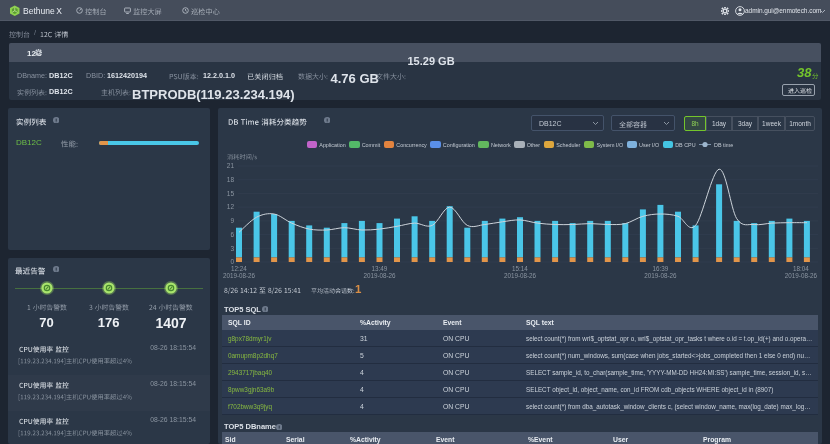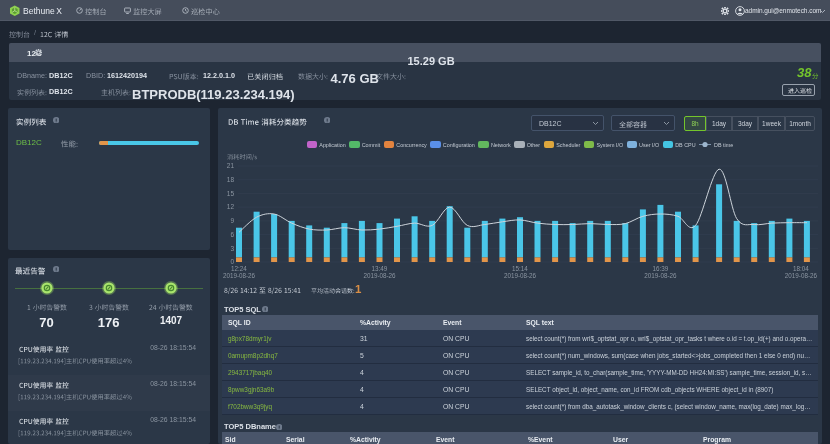--- a/index.html
+++ b/index.html
@@ -192,21 +192,21 @@
         <path d="M1.8 8.0Q1.4 8.0 1.1 7.9Q0.8 7.8 0.6 7.6Q0.4 7.5 0.2 7.3L0.5 6.9Q0.7 7.1 1.0 7.3Q1.3 7.5 1.7 7.5Q2.1 7.5 2.3 7.3Q2.5 7.2 2.6 7.0Q2.8 6.8 2.8 6.5Q2.8 6.2 2.6 6.0Q2.5 5.8 2.1 5.7Q1.8 5.5 1.2 5.5V5.1Q1.7 5.1 2.0 4.9Q2.3 4.8 2.5 4.6Q2.6 4.4 2.6 4.1Q2.6 3.7 2.4 3.5Q2.1 3.3 1.7 3.3Q1.4 3.3 1.2 3.5Q0.9 3.6 0.7 3.8L0.4 3.4Q0.7 3.1 1.0 3.0Q1.3 2.8 1.8 2.8Q2.2 2.8 2.5 3.0Q2.8 3.1 3.0 3.4Q3.2 3.7 3.2 4.1Q3.2 4.5 3.0 4.8Q2.7 5.1 2.3 5.3V5.3Q2.6 5.4 2.9 5.5Q3.1 5.7 3.3 6.0Q3.4 6.2 3.4 6.6Q3.4 7.0 3.2 7.3Q3.0 7.6 2.6 7.8Q2.2 8.0 1.8 8.0Z M9.0 2.3H9.5V7.7Q9.5 8.0 9.4 8.1Q9.4 8.3 9.2 8.3Q9.0 8.4 8.7 8.4Q8.3 8.4 7.9 8.4Q7.8 8.4 7.8 8.3Q7.8 8.2 7.7 8.1Q7.7 8.0 7.6 7.9Q7.9 7.9 8.1 7.9Q8.4 7.9 8.5 7.9Q8.7 7.9 8.8 7.9Q8.9 7.9 8.9 7.9Q9.0 7.8 9.0 7.7ZM10.6 4.0 11.1 3.8Q11.4 4.3 11.7 4.8Q11.9 5.4 12.2 5.9Q12.4 6.4 12.4 6.8L11.9 7.1Q11.8 6.7 11.6 6.1Q11.4 5.6 11.2 5.0Q10.9 4.5 10.6 4.0ZM7.2 3.9 7.8 4.0Q7.6 4.5 7.5 5.0Q7.3 5.6 7.1 6.1Q6.8 6.6 6.5 7.0Q6.5 6.9 6.4 6.9Q6.3 6.8 6.2 6.8Q6.1 6.7 6.0 6.7Q6.3 6.3 6.6 5.8Q6.8 5.4 6.9 4.8Q7.1 4.3 7.2 3.9Z M13.4 2.7H15.3V7.2H13.4V6.7H14.8V3.2H13.4ZM13.4 4.7H15.0V5.2H13.4ZM13.2 2.7H13.7V7.7H13.2ZM15.6 3.5H19.2V4.0H15.6ZM17.8 2.2H18.3V7.7Q18.3 7.9 18.2 8.1Q18.2 8.2 18.0 8.3Q17.8 8.3 17.5 8.3Q17.1 8.4 16.6 8.4Q16.6 8.3 16.5 8.1Q16.5 8.0 16.4 7.8Q16.7 7.8 16.9 7.9Q17.2 7.9 17.4 7.9Q17.5 7.9 17.6 7.8Q17.7 7.8 17.8 7.8Q17.8 7.8 17.8 7.7ZM15.8 4.8 16.3 4.6Q16.4 4.8 16.6 5.1Q16.8 5.4 17.0 5.7Q17.2 6.0 17.3 6.2L16.9 6.5Q16.8 6.3 16.6 6.0Q16.4 5.7 16.2 5.4Q16.0 5.1 15.8 4.8Z M19.8 4.7H25.8V5.2H19.8ZM20.9 3.2H25.3V3.6H20.9ZM20.9 7.6H24.8V8.1H20.9ZM22.7 2.2H23.2V5.0H22.7ZM20.7 5.9H25.0V8.5H24.5V6.3H21.2V8.5H20.7ZM21.1 2.2 21.6 2.4Q21.5 2.8 21.3 3.2Q21.1 3.6 20.8 3.9Q20.6 4.3 20.4 4.5Q20.3 4.5 20.2 4.5Q20.2 4.4 20.1 4.3Q20.0 4.3 19.9 4.3Q20.3 3.9 20.6 3.4Q20.9 2.8 21.1 2.2Z M27.8 7.9H31.5V8.2H27.8ZM27.5 6.6H31.7V6.9H27.5ZM27.5 6.0H31.7V6.3H27.5ZM26.7 5.3H32.5V5.7H26.7ZM27.5 7.2H31.8V8.4H31.3V7.5H28.0V8.4H27.5ZM26.6 2.5H29.8V2.8H26.6ZM27.4 2.2H27.8V3.1H27.4ZM28.6 2.2H29.0V3.1H28.6ZM30.5 2.7H32.7V3.1H30.5ZM27.3 3.3H29.2V3.6H27.3ZM30.5 2.2 31.0 2.3Q30.8 2.8 30.5 3.2Q30.2 3.6 29.9 3.9Q29.9 3.9 29.8 3.8Q29.7 3.8 29.7 3.7Q29.6 3.7 29.5 3.7Q29.9 3.4 30.1 3.0Q30.4 2.6 30.5 2.2ZM31.8 2.9 32.2 2.9Q32.1 3.5 31.8 3.9Q31.5 4.3 31.0 4.6Q30.6 4.9 30.0 5.0Q30.0 5.0 30.0 4.9Q29.9 4.9 29.9 4.8Q29.8 4.7 29.8 4.7Q30.5 4.5 31.1 4.0Q31.6 3.6 31.8 2.9ZM30.6 3.0Q30.8 3.6 31.4 4.1Q32.0 4.5 32.8 4.7Q32.7 4.8 32.6 4.9Q32.5 5.0 32.5 5.1Q31.7 4.9 31.1 4.4Q30.5 3.9 30.2 3.1ZM27.2 3.8H28.6V4.8H27.2V4.5H28.2V4.1H27.2ZM29.1 3.3H29.5Q29.5 3.3 29.5 3.3Q29.5 3.4 29.5 3.4Q29.5 3.9 29.4 4.2Q29.4 4.5 29.4 4.7Q29.3 4.8 29.3 4.9Q29.2 5.0 29.1 5.0Q29.1 5.0 29.0 5.0Q28.9 5.0 28.7 5.0Q28.6 5.0 28.5 5.0Q28.5 5.0 28.4 4.9Q28.4 4.8 28.4 4.7Q28.5 4.7 28.6 4.7Q28.7 4.7 28.8 4.7Q28.8 4.7 28.8 4.7Q28.9 4.7 28.9 4.6Q29.0 4.6 29.0 4.3Q29.0 4.0 29.1 3.3ZM27.2 3.0 27.6 3.1Q27.5 3.4 27.3 3.7Q27.1 4.0 26.7 4.3Q26.7 4.2 26.6 4.1Q26.5 4.0 26.4 4.0Q26.7 3.8 26.9 3.5Q27.1 3.3 27.2 3.0ZM27.0 3.8H27.4V5.0H27.0ZM29.2 5.0 29.7 4.8Q29.8 5.0 29.8 5.1Q29.9 5.3 30.0 5.4L29.5 5.6Q29.5 5.4 29.4 5.3Q29.3 5.1 29.2 5.0Z M33.5 5.7H36.1V6.1H33.5ZM33.4 3.4H36.6V3.9H33.4ZM36.0 2.3 36.5 2.5Q36.3 2.7 36.1 3.0Q36.0 3.2 35.8 3.4L35.5 3.2Q35.6 3.1 35.7 2.9Q35.8 2.8 35.9 2.6Q36.0 2.4 36.0 2.3ZM34.8 2.2H35.2V5.1H34.8ZM33.6 2.5 34.0 2.3Q34.1 2.5 34.3 2.8Q34.4 3.0 34.4 3.2L34.0 3.4Q34.0 3.2 33.9 3.0Q33.7 2.7 33.6 2.5ZM34.8 3.6 35.1 3.8Q35.0 4.1 34.7 4.4Q34.4 4.7 34.1 4.9Q33.9 5.2 33.6 5.3Q33.5 5.2 33.4 5.1Q33.4 5.0 33.3 4.9Q33.6 4.8 33.8 4.6Q34.1 4.4 34.4 4.1Q34.6 3.9 34.8 3.6ZM35.2 3.8Q35.3 3.8 35.4 3.9Q35.6 4.0 35.8 4.2Q36.0 4.3 36.2 4.4Q36.4 4.5 36.4 4.6L36.2 4.9Q36.1 4.8 35.9 4.7Q35.7 4.6 35.6 4.4Q35.4 4.3 35.2 4.2Q35.0 4.1 34.9 4.0ZM37.2 3.5H39.5V4.0H37.2ZM37.3 2.2 37.8 2.3Q37.7 3.0 37.5 3.6Q37.4 4.2 37.1 4.7Q36.9 5.2 36.7 5.6Q36.6 5.6 36.6 5.5Q36.5 5.4 36.4 5.4Q36.3 5.3 36.3 5.3Q36.6 4.9 36.7 4.4Q36.9 4.0 37.1 3.4Q37.2 2.8 37.3 2.2ZM38.5 3.8 39.0 3.8Q38.9 5.0 38.6 5.8Q38.2 6.7 37.7 7.4Q37.2 8.0 36.4 8.5Q36.3 8.4 36.3 8.3Q36.2 8.2 36.2 8.2Q36.1 8.1 36.1 8.0Q36.9 7.7 37.4 7.1Q37.9 6.5 38.1 5.7Q38.4 4.8 38.5 3.8ZM37.4 3.9Q37.6 4.8 37.9 5.6Q38.1 6.4 38.6 7.0Q39.0 7.6 39.6 8.0Q39.5 8.0 39.4 8.2Q39.3 8.3 39.3 8.4Q38.6 8.0 38.2 7.3Q37.7 6.7 37.5 5.8Q37.2 5.0 37.0 4.0ZM33.8 6.8 34.1 6.5Q34.4 6.7 34.8 6.9Q35.2 7.0 35.6 7.2Q35.9 7.4 36.1 7.6L35.8 7.9Q35.6 7.8 35.2 7.6Q34.9 7.4 34.5 7.2Q34.1 7.0 33.8 6.8ZM35.9 5.7H36.0L36.1 5.7L36.4 5.8Q36.2 6.5 35.7 7.0Q35.3 7.5 34.8 7.9Q34.2 8.2 33.5 8.4Q33.5 8.3 33.4 8.2Q33.4 8.0 33.3 8.0Q33.9 7.8 34.4 7.6Q35.0 7.3 35.4 6.8Q35.8 6.4 35.9 5.8ZM33.8 6.8Q33.9 6.6 34.1 6.4Q34.2 6.1 34.4 5.8Q34.5 5.5 34.6 5.3L35.1 5.3Q34.9 5.6 34.8 5.9Q34.7 6.2 34.5 6.5Q34.4 6.7 34.2 6.9Z" fill="#9aa3af"></path>
       </svg>
     </div>
 <div style="position:absolute;left:149.20600000000002px;top:301.5px;">
       <svg width="44" height="10" style="overflow:visible;display:block">
         <path d="M0.3 7.9V7.5Q1.1 6.8 1.6 6.3Q2.1 5.7 2.3 5.2Q2.6 4.7 2.6 4.3Q2.6 4.0 2.5 3.8Q2.4 3.6 2.2 3.4Q2.0 3.3 1.7 3.3Q1.4 3.3 1.1 3.5Q0.8 3.6 0.6 3.9L0.3 3.5Q0.6 3.2 0.9 3.0Q1.3 2.8 1.7 2.8Q2.2 2.8 2.5 3.0Q2.8 3.2 3.0 3.5Q3.2 3.8 3.2 4.3Q3.2 4.8 2.9 5.3Q2.7 5.8 2.3 6.3Q1.8 6.8 1.2 7.4Q1.4 7.4 1.6 7.4Q1.9 7.4 2.1 7.4H3.4V7.9Z M6.1 7.9V4.5Q6.1 4.3 6.1 4.0Q6.1 3.8 6.1 3.6H6.1Q6.0 3.8 5.9 3.9Q5.8 4.1 5.7 4.3L4.6 6.0H7.3V6.5H3.9V6.1L6.0 2.9H6.7V7.9Z M12.7 2.3H13.3V7.7Q13.3 8.0 13.2 8.1Q13.1 8.3 12.9 8.3Q12.8 8.4 12.4 8.4Q12.1 8.4 11.6 8.4Q11.6 8.4 11.6 8.3Q11.5 8.2 11.5 8.1Q11.5 8.0 11.4 7.9Q11.7 7.9 11.9 7.9Q12.1 7.9 12.3 7.9Q12.5 7.9 12.6 7.9Q12.7 7.9 12.7 7.9Q12.7 7.8 12.7 7.7ZM14.4 4.0 14.9 3.8Q15.2 4.3 15.4 4.8Q15.7 5.4 15.9 5.9Q16.1 6.4 16.2 6.8L15.7 7.1Q15.6 6.7 15.4 6.1Q15.2 5.6 14.9 5.0Q14.7 4.5 14.4 4.0ZM11.0 3.9 11.5 4.0Q11.4 4.5 11.2 5.0Q11.1 5.6 10.8 6.1Q10.6 6.6 10.3 7.0Q10.2 6.9 10.1 6.9Q10.1 6.8 10.0 6.8Q9.9 6.7 9.8 6.7Q10.1 6.3 10.3 5.8Q10.6 5.4 10.7 4.8Q10.9 4.3 11.0 3.9Z M17.2 2.7H19.1V7.2H17.2V6.7H18.6V3.2H17.2ZM17.2 4.7H18.8V5.2H17.2ZM16.9 2.7H17.4V7.7H16.9ZM19.4 3.5H22.9V4.0H19.4ZM21.6 2.2H22.1V7.7Q22.1 7.9 22.0 8.1Q21.9 8.2 21.8 8.3Q21.6 8.3 21.2 8.3Q20.9 8.4 20.4 8.4Q20.4 8.3 20.3 8.1Q20.3 8.0 20.2 7.8Q20.5 7.8 20.7 7.9Q21.0 7.9 21.1 7.9Q21.3 7.9 21.4 7.8Q21.5 7.8 21.5 7.8Q21.6 7.8 21.6 7.7ZM19.6 4.8 20.0 4.6Q20.2 4.8 20.4 5.1Q20.6 5.4 20.8 5.7Q21.0 6.0 21.1 6.2L20.6 6.5Q20.5 6.3 20.4 6.0Q20.2 5.7 20.0 5.4Q19.8 5.1 19.6 4.8Z M23.6 4.7H29.6V5.2H23.6ZM24.7 3.2H29.1V3.6H24.7ZM24.7 7.6H28.5V8.1H24.7ZM26.5 2.2H27.0V5.0H26.5ZM24.4 5.9H28.8V8.5H28.3V6.3H25.0V8.5H24.4ZM24.9 2.2 25.4 2.4Q25.2 2.8 25.0 3.2Q24.8 3.6 24.6 3.9Q24.4 4.3 24.1 4.5Q24.1 4.5 24.0 4.5Q23.9 4.4 23.8 4.3Q23.7 4.3 23.7 4.3Q24.1 3.9 24.4 3.4Q24.7 2.8 24.9 2.2Z M31.5 7.9H35.2V8.2H31.5ZM31.3 6.6H35.5V6.9H31.3ZM31.3 6.0H35.5V6.3H31.3ZM30.5 5.3H36.3V5.7H30.5ZM31.2 7.2H35.6V8.4H35.1V7.5H31.7V8.4H31.2ZM30.4 2.5H33.6V2.8H30.4ZM31.2 2.2H31.6V3.1H31.2ZM32.4 2.2H32.8V3.1H32.4ZM34.2 2.7H36.4V3.1H34.2ZM31.0 3.3H33.0V3.6H31.0ZM34.3 2.2 34.7 2.3Q34.6 2.8 34.3 3.2Q34.0 3.6 33.7 3.9Q33.6 3.9 33.6 3.8Q33.5 3.8 33.4 3.7Q33.4 3.7 33.3 3.7Q33.7 3.4 33.9 3.0Q34.2 2.6 34.3 2.2ZM35.6 2.9 36.0 2.9Q35.9 3.5 35.6 3.9Q35.2 4.3 34.8 4.6Q34.4 4.9 33.8 5.0Q33.8 5.0 33.7 4.9Q33.7 4.9 33.6 4.8Q33.6 4.7 33.5 4.7Q34.3 4.5 34.9 4.0Q35.4 3.6 35.6 2.9ZM34.3 3.0Q34.6 3.6 35.2 4.1Q35.8 4.5 36.5 4.7Q36.4 4.8 36.4 4.9Q36.3 5.0 36.2 5.1Q35.4 4.9 34.8 4.4Q34.3 3.9 33.9 3.1ZM30.9 3.8H32.4V4.8H30.9V4.5H32.0V4.1H30.9ZM32.8 3.3H33.3Q33.3 3.3 33.3 3.3Q33.3 3.4 33.3 3.4Q33.3 3.9 33.2 4.2Q33.2 4.5 33.2 4.7Q33.1 4.8 33.0 4.9Q33.0 5.0 32.9 5.0Q32.8 5.0 32.7 5.0Q32.7 5.0 32.5 5.0Q32.4 5.0 32.3 5.0Q32.2 5.0 32.2 4.9Q32.2 4.8 32.2 4.7Q32.3 4.7 32.4 4.7Q32.5 4.7 32.5 4.7Q32.6 4.7 32.6 4.7Q32.7 4.7 32.7 4.6Q32.7 4.6 32.8 4.3Q32.8 4.0 32.8 3.3ZM31.0 3.0 31.4 3.1Q31.3 3.4 31.1 3.7Q30.9 4.0 30.5 4.3Q30.5 4.2 30.4 4.1Q30.3 4.0 30.2 4.0Q30.5 3.8 30.7 3.5Q30.9 3.3 31.0 3.0ZM30.8 3.8H31.2V5.0H30.8ZM33.0 5.0 33.4 4.8Q33.5 5.0 33.6 5.1Q33.7 5.3 33.8 5.4L33.3 5.6Q33.2 5.4 33.2 5.3Q33.1 5.1 33.0 5.0Z M37.3 5.7H39.9V6.1H37.3ZM37.1 3.4H40.4V3.9H37.1ZM39.8 2.3 40.2 2.5Q40.1 2.7 39.9 3.0Q39.8 3.2 39.6 3.4L39.3 3.2Q39.4 3.1 39.5 2.9Q39.6 2.8 39.7 2.6Q39.7 2.4 39.8 2.3ZM38.5 2.2H39.0V5.1H38.5ZM37.4 2.5 37.8 2.3Q37.9 2.5 38.0 2.8Q38.2 3.0 38.2 3.2L37.8 3.4Q37.8 3.2 37.6 3.0Q37.5 2.7 37.4 2.5ZM38.5 3.6 38.9 3.8Q38.7 4.1 38.5 4.4Q38.2 4.7 37.9 4.9Q37.6 5.2 37.3 5.3Q37.3 5.2 37.2 5.1Q37.1 5.0 37.1 4.9Q37.3 4.8 37.6 4.6Q37.9 4.4 38.2 4.1Q38.4 3.9 38.5 3.6ZM38.9 3.8Q39.0 3.8 39.2 3.9Q39.4 4.0 39.6 4.2Q39.8 4.3 40.0 4.4Q40.1 4.5 40.2 4.6L39.9 4.9Q39.8 4.8 39.7 4.7Q39.5 4.6 39.3 4.4Q39.1 4.3 39.0 4.2Q38.8 4.1 38.7 4.0ZM40.9 3.5H43.2V4.0H40.9ZM41.1 2.2 41.5 2.3Q41.4 3.0 41.3 3.6Q41.1 4.2 40.9 4.7Q40.7 5.2 40.4 5.6Q40.4 5.6 40.3 5.5Q40.3 5.4 40.2 5.4Q40.1 5.3 40.1 5.3Q40.3 4.9 40.5 4.4Q40.7 4.0 40.8 3.4Q41.0 2.8 41.1 2.2ZM42.3 3.8 42.8 3.8Q42.6 5.0 42.3 5.8Q42.0 6.7 41.5 7.4Q41.0 8.0 40.1 8.5Q40.1 8.4 40.1 8.3Q40.0 8.2 40.0 8.2Q39.9 8.1 39.9 8.0Q40.6 7.7 41.1 7.1Q41.6 6.5 41.9 5.7Q42.2 4.8 42.3 3.8ZM41.2 3.9Q41.3 4.8 41.6 5.6Q41.9 6.4 42.3 7.0Q42.8 7.6 43.4 8.0Q43.3 8.0 43.2 8.2Q43.1 8.3 43.1 8.4Q42.4 8.0 42.0 7.3Q41.5 6.7 41.2 5.8Q40.9 5.0 40.8 4.0ZM37.5 6.8 37.9 6.5Q38.2 6.7 38.6 6.9Q39.0 7.0 39.3 7.2Q39.7 7.4 39.9 7.6L39.6 7.9Q39.4 7.8 39.0 7.6Q38.7 7.4 38.3 7.2Q37.9 7.0 37.5 6.8ZM39.7 5.7H39.8L39.9 5.7L40.2 5.8Q39.9 6.5 39.5 7.0Q39.1 7.5 38.5 7.9Q38.0 8.2 37.3 8.4Q37.3 8.3 37.2 8.2Q37.1 8.0 37.1 8.0Q37.7 7.8 38.2 7.6Q38.7 7.3 39.1 6.8Q39.5 6.4 39.7 5.8ZM37.5 6.8Q37.7 6.6 37.8 6.4Q38.0 6.1 38.1 5.8Q38.3 5.5 38.4 5.3L38.8 5.3Q38.7 5.6 38.6 5.9Q38.4 6.2 38.3 6.5Q38.1 6.7 38.0 6.9Z" fill="#9aa3af"></path>
       </svg>
     </div>
 <div style="position:absolute;left:46.5px;top:316px;font-size:13px;color:#eef1f5;font-weight:700;line-height:1;white-space:nowrap;transform:translateX(-50%)">70</div>
 <div style="position:absolute;left:108.7px;top:316px;font-size:13px;color:#eef1f5;font-weight:700;line-height:1;white-space:nowrap;transform:translateX(-50%)">176</div>
-<div style="position:absolute;left:171px;top:316px;font-size:10px;color:#eef1f5;font-weight:700;line-height:1;white-space:nowrap;transform:translateX(-50%)">1407</div>
+<div style="position:absolute;left:171px;top:316px;font-size:14px;color:#eef1f5;font-weight:700;line-height:1;white-space:nowrap;transform:translateX(-50%)">1407</div>
 <div style="position:absolute;left:19px;top:344px;">
       <svg width="50" height="10" style="overflow:visible;display:block">
         <path d="M2.6 8.0Q2.1 8.0 1.7 7.8Q1.3 7.6 1.0 7.3Q0.7 7.0 0.6 6.5Q0.4 6.0 0.4 5.4Q0.4 4.8 0.6 4.3Q0.7 3.8 1.0 3.5Q1.3 3.1 1.8 3.0Q2.2 2.8 2.7 2.8Q3.1 2.8 3.5 3.0Q3.8 3.2 4.1 3.4L3.6 3.9Q3.4 3.7 3.2 3.6Q3.0 3.5 2.7 3.5Q2.2 3.5 1.9 3.7Q1.6 3.9 1.4 4.4Q1.2 4.8 1.2 5.4Q1.2 6.0 1.4 6.4Q1.6 6.8 1.9 7.1Q2.2 7.3 2.6 7.3Q3.0 7.3 3.3 7.1Q3.5 7.0 3.7 6.8L4.2 7.3Q3.9 7.6 3.5 7.8Q3.1 8.0 2.6 8.0Z M5.0 7.9V2.9H6.6Q7.1 2.9 7.6 3.0Q8.0 3.2 8.2 3.5Q8.5 3.8 8.5 4.4Q8.5 4.9 8.2 5.3Q8.0 5.6 7.6 5.8Q7.1 6.0 6.6 6.0H5.8V7.9ZM5.8 5.4H6.5Q7.1 5.4 7.4 5.1Q7.7 4.9 7.7 4.4Q7.7 3.9 7.4 3.7Q7.1 3.5 6.5 3.5H5.8Z M11.3 8.0Q10.9 8.0 10.5 7.9Q10.2 7.7 9.9 7.5Q9.7 7.2 9.6 6.8Q9.4 6.4 9.4 5.7V2.9H10.2V5.8Q10.2 6.4 10.4 6.7Q10.5 7.0 10.7 7.1Q11.0 7.3 11.3 7.3Q11.6 7.3 11.9 7.1Q12.1 7.0 12.2 6.7Q12.4 6.4 12.4 5.8V2.9H13.2V5.7Q13.2 6.4 13.0 6.8Q12.9 7.2 12.6 7.5Q12.4 7.7 12.1 7.9Q11.7 8.0 11.3 8.0Z M16.0 2.9H20.3V3.5H16.0ZM16.8 4.6V5.4H19.5V4.6ZM16.2 4.0H20.1V6.0H16.2ZM16.7 6.1Q17.0 6.6 17.5 7.0Q18.1 7.3 18.8 7.6Q19.5 7.8 20.4 7.9Q20.4 8.0 20.3 8.1Q20.2 8.2 20.2 8.3Q20.1 8.4 20.0 8.5Q19.1 8.3 18.4 8.1Q17.7 7.8 17.1 7.3Q16.5 6.9 16.2 6.2ZM17.8 2.2H18.4V5.2Q18.4 5.6 18.4 6.0Q18.4 6.4 18.2 6.8Q18.1 7.1 17.8 7.5Q17.6 7.8 17.2 8.0Q16.7 8.3 16.1 8.5Q16.1 8.4 16.0 8.3Q16.0 8.2 15.9 8.1Q15.8 8.0 15.7 7.9Q16.3 7.8 16.7 7.6Q17.1 7.4 17.3 7.1Q17.5 6.8 17.6 6.5Q17.7 6.2 17.8 5.9Q17.8 5.6 17.8 5.2ZM15.6 2.1 16.2 2.3Q16.0 2.9 15.7 3.5Q15.4 4.0 15.0 4.5Q14.6 5.0 14.2 5.4Q14.2 5.3 14.2 5.2Q14.1 5.1 14.0 5.0Q14.0 4.8 13.9 4.8Q14.2 4.4 14.6 4.0Q14.9 3.6 15.1 3.1Q15.4 2.6 15.6 2.1ZM14.9 4.0 15.5 3.3 15.5 3.4V8.5H14.9Z M22.0 2.6H26.3V3.2H22.0ZM22.0 4.2H26.3V4.8H22.0ZM21.9 5.8H26.3V6.4H21.9ZM21.6 2.6H22.2V5.1Q22.2 5.5 22.2 5.9Q22.2 6.4 22.1 6.8Q22.0 7.3 21.8 7.7Q21.6 8.2 21.3 8.5Q21.2 8.4 21.1 8.3Q21.0 8.3 20.9 8.2Q20.8 8.1 20.8 8.1Q21.1 7.8 21.2 7.4Q21.4 7.0 21.5 6.6Q21.5 6.2 21.6 5.8Q21.6 5.4 21.6 5.1ZM26.0 2.6H26.7V7.7Q26.7 7.9 26.6 8.1Q26.5 8.2 26.3 8.3Q26.1 8.4 25.8 8.4Q25.5 8.4 25.0 8.4Q25.0 8.3 25.0 8.1Q24.9 7.9 24.8 7.8Q25.0 7.8 25.3 7.8Q25.5 7.8 25.6 7.8Q25.8 7.8 25.8 7.8Q25.9 7.8 26.0 7.8Q26.0 7.7 26.0 7.6ZM23.7 2.9H24.4V8.4H23.7Z M30.4 6.0H31.1V8.5H30.4ZM27.7 6.5H33.9V7.1H27.7ZM27.9 2.7H33.8V3.3H27.9ZM33.0 3.5 33.5 3.8Q33.3 4.1 33.0 4.3Q32.8 4.5 32.5 4.7L32.1 4.4Q32.2 4.3 32.4 4.1Q32.5 4.0 32.7 3.8Q32.9 3.7 33.0 3.5ZM31.1 4.9 31.6 4.7Q31.7 4.9 31.9 5.1Q32.0 5.3 32.2 5.5Q32.3 5.7 32.4 5.9L31.9 6.1Q31.8 5.9 31.7 5.7Q31.6 5.5 31.4 5.3Q31.3 5.1 31.1 4.9ZM27.7 5.5Q28.0 5.4 28.5 5.2Q28.9 5.0 29.4 4.8L29.5 5.3Q29.2 5.5 28.8 5.7Q28.4 5.9 28.0 6.1ZM27.9 3.9 28.3 3.5Q28.5 3.6 28.7 3.8Q28.9 3.9 29.1 4.0Q29.3 4.2 29.4 4.3L28.9 4.7Q28.8 4.6 28.7 4.4Q28.5 4.3 28.3 4.1Q28.1 4.0 27.9 3.9ZM32.0 5.2 32.4 4.8Q32.6 4.9 32.9 5.1Q33.1 5.3 33.4 5.4Q33.6 5.6 33.8 5.7L33.3 6.1Q33.2 6.0 32.9 5.8Q32.7 5.6 32.4 5.5Q32.2 5.3 32.0 5.2ZM29.7 4.7Q29.7 4.6 29.7 4.5Q29.6 4.4 29.6 4.3Q29.6 4.2 29.5 4.1Q29.6 4.1 29.7 4.1Q29.8 4.0 29.8 3.9Q29.9 3.9 30.0 3.7Q30.1 3.5 30.3 3.3Q30.4 3.1 30.5 2.9L31.1 3.1Q30.9 3.5 30.6 3.8Q30.3 4.1 30.0 4.4V4.4Q30.0 4.4 30.0 4.4Q29.9 4.4 29.9 4.5Q29.8 4.5 29.8 4.6Q29.7 4.6 29.7 4.7ZM29.7 4.7 29.7 4.2 30.0 4.1 31.3 4.0Q31.3 4.1 31.2 4.3Q31.2 4.4 31.2 4.5Q30.7 4.5 30.5 4.6Q30.2 4.6 30.1 4.6Q29.9 4.6 29.8 4.6Q29.7 4.6 29.7 4.7ZM29.6 6.0Q29.6 6.0 29.5 5.9Q29.5 5.8 29.5 5.7Q29.4 5.6 29.4 5.5Q29.5 5.5 29.7 5.4Q29.8 5.3 30.0 5.1Q30.1 5.1 30.2 4.9Q30.4 4.7 30.7 4.5Q30.9 4.3 31.1 4.0Q31.4 3.7 31.6 3.4L32.1 3.7Q31.6 4.3 31.0 4.8Q30.5 5.4 29.9 5.7V5.8Q29.9 5.8 29.9 5.8Q29.8 5.8 29.7 5.9Q29.7 5.9 29.6 5.9Q29.6 6.0 29.6 6.0ZM29.6 6.0 29.6 5.6 29.9 5.4 31.9 5.2Q31.9 5.4 31.9 5.5Q31.9 5.6 31.9 5.7Q31.2 5.8 30.7 5.8Q30.3 5.9 30.1 5.9Q29.8 5.9 29.7 6.0Q29.6 6.0 29.6 6.0ZM30.3 2.3 30.9 2.1Q31.0 2.3 31.2 2.5Q31.3 2.7 31.4 2.8L30.7 3.0Q30.6 2.9 30.5 2.7Q30.4 2.4 30.3 2.3Z M40.3 2.2 41.0 2.3Q40.8 2.8 40.6 3.3Q40.4 3.9 40.2 4.3Q39.9 4.7 39.7 5.1Q39.6 5.0 39.5 4.9Q39.4 4.9 39.3 4.8Q39.2 4.7 39.1 4.7Q39.6 4.2 39.9 3.6Q40.2 2.9 40.3 2.2ZM40.4 3.1H42.7V3.7H40.2ZM36.5 7.7H42.7V8.3H36.5ZM37.3 5.8H42.0V7.9H41.4V6.3H40.6V7.9H40.0V6.3H39.2V7.9H38.6V6.3H37.9V7.9H37.3ZM40.5 4.3 41.0 4.0Q41.3 4.2 41.5 4.4Q41.7 4.6 42.0 4.8Q42.2 5.0 42.3 5.1L41.8 5.5Q41.7 5.3 41.5 5.1Q41.3 4.9 41.0 4.7Q40.8 4.5 40.5 4.3ZM38.3 2.2H39.0V5.4H38.3ZM37.0 2.4H37.6V5.2H37.0Z M43.2 5.8Q43.6 5.7 44.2 5.5Q44.7 5.3 45.3 5.1L45.4 5.7Q44.9 5.9 44.3 6.1Q43.8 6.3 43.4 6.4ZM43.3 3.4H45.3V4.0H43.3ZM44.1 2.1H44.7V7.7Q44.7 7.9 44.6 8.0Q44.6 8.2 44.4 8.3Q44.3 8.3 44.1 8.4Q43.8 8.4 43.5 8.4Q43.5 8.3 43.5 8.1Q43.4 7.9 43.3 7.8Q43.6 7.8 43.7 7.8Q43.9 7.8 44.0 7.8Q44.0 7.8 44.0 7.8Q44.1 7.7 44.1 7.7ZM45.8 5.5H49.1V6.1H45.8ZM45.3 7.7H49.6V8.2H45.3ZM45.5 3.0H49.5V4.1H48.9V3.5H46.1V4.2H45.5ZM47.1 5.9H47.8V8.0H47.1ZM46.9 2.3 47.6 2.1Q47.7 2.3 47.8 2.6Q47.9 2.8 47.9 3.0L47.3 3.2Q47.3 3.0 47.1 2.7Q47.0 2.5 46.9 2.3ZM47.7 4.2 48.1 3.8Q48.3 4.0 48.5 4.2Q48.8 4.4 49.0 4.6Q49.2 4.8 49.4 5.0L49.0 5.4Q48.8 5.3 48.6 5.1Q48.4 4.8 48.1 4.6Q47.9 4.4 47.7 4.2ZM46.8 3.9 47.3 4.1Q47.1 4.3 46.9 4.6Q46.7 4.9 46.4 5.1Q46.1 5.3 45.9 5.5Q45.9 5.4 45.8 5.3Q45.7 5.2 45.6 5.1Q45.6 5.0 45.5 5.0Q45.9 4.8 46.2 4.5Q46.5 4.2 46.8 3.9Z" fill="#d8dde3"></path>
       </svg>
     </div>
 <div style="position:absolute;right:634px;top:345px;font-size:6.8px;color:#8b95a1;font-weight:400;line-height:1;white-space:nowrap;">08-26 18:15:54</div>
 <div style="position:absolute;left:18px;top:356px;">
       <svg width="114" height="9" style="overflow:visible;display:block">
         <path d="M0.7 8.4V2.3H1.9V2.7H1.1V8.1H1.9V8.4Z M2.7 7.3V6.8H3.7V3.4H2.9V3.0Q3.2 3.0 3.4 2.9Q3.7 2.8 3.8 2.7H4.3V6.8H5.2V7.3Z M6.2 7.3V6.8H7.2V3.4H6.4V3.0Q6.7 3.0 6.9 2.9Q7.2 2.8 7.3 2.7H7.8V6.8H8.7V7.3Z M10.6 7.4Q10.2 7.4 10.0 7.3Q9.7 7.1 9.5 6.9L9.8 6.6Q10.0 6.7 10.2 6.8Q10.4 6.9 10.6 6.9Q10.8 6.9 11.0 6.8Q11.2 6.7 11.4 6.4Q11.6 6.2 11.6 5.8Q11.7 5.4 11.7 4.8Q11.7 4.2 11.6 3.8Q11.5 3.5 11.3 3.3Q11.1 3.1 10.7 3.1Q10.5 3.1 10.3 3.2Q10.2 3.3 10.0 3.6Q9.9 3.8 9.9 4.1Q9.9 4.4 10.0 4.6Q10.1 4.9 10.3 5.0Q10.5 5.1 10.8 5.1Q11.0 5.1 11.3 5.0Q11.5 4.8 11.7 4.5L11.8 4.9Q11.6 5.1 11.4 5.3Q11.3 5.4 11.1 5.5Q10.9 5.6 10.7 5.6Q10.3 5.6 10.0 5.4Q9.7 5.2 9.6 4.9Q9.4 4.6 9.4 4.1Q9.4 3.7 9.6 3.3Q9.8 3.0 10.1 2.8Q10.4 2.6 10.7 2.6Q11.1 2.6 11.3 2.7Q11.6 2.9 11.8 3.2Q12.0 3.4 12.2 3.8Q12.3 4.2 12.3 4.8Q12.3 5.5 12.1 6.0Q12.0 6.5 11.8 6.8Q11.5 7.1 11.2 7.2Q10.9 7.4 10.6 7.4Z M13.5 7.4Q13.3 7.4 13.2 7.3Q13.1 7.1 13.1 7.0Q13.1 6.8 13.2 6.6Q13.3 6.5 13.5 6.5Q13.7 6.5 13.8 6.6Q13.9 6.8 13.9 7.0Q13.9 7.1 13.8 7.3Q13.7 7.4 13.5 7.4Z M14.7 7.3V7.0Q15.4 6.3 15.8 5.8Q16.3 5.3 16.5 4.8Q16.8 4.4 16.8 4.0Q16.8 3.7 16.7 3.5Q16.6 3.3 16.4 3.2Q16.2 3.1 15.9 3.1Q15.6 3.1 15.4 3.2Q15.1 3.4 15.0 3.6L14.6 3.3Q14.9 3.0 15.2 2.8Q15.5 2.6 16.0 2.6Q16.4 2.6 16.7 2.8Q17.0 2.9 17.2 3.2Q17.3 3.6 17.3 4.0Q17.3 4.4 17.1 4.9Q16.9 5.4 16.5 5.9Q16.1 6.3 15.5 6.9Q15.7 6.8 15.9 6.8Q16.1 6.8 16.3 6.8H17.6V7.3Z M19.5 7.4Q19.2 7.4 18.9 7.3Q18.6 7.2 18.4 7.1Q18.2 6.9 18.1 6.8L18.3 6.4Q18.5 6.6 18.8 6.7Q19.1 6.9 19.5 6.9Q19.8 6.9 20.0 6.8Q20.2 6.7 20.3 6.5Q20.4 6.3 20.4 6.1Q20.4 5.8 20.3 5.6Q20.2 5.4 19.8 5.2Q19.5 5.1 19.0 5.1V4.7Q19.5 4.7 19.7 4.6Q20.0 4.5 20.1 4.3Q20.3 4.1 20.3 3.8Q20.3 3.5 20.1 3.3Q19.8 3.1 19.5 3.1Q19.2 3.1 19.0 3.2Q18.7 3.3 18.5 3.5L18.2 3.2Q18.5 2.9 18.8 2.8Q19.1 2.6 19.5 2.6Q19.9 2.6 20.2 2.7Q20.5 2.9 20.7 3.1Q20.9 3.4 20.9 3.8Q20.9 4.2 20.6 4.5Q20.4 4.7 20.0 4.9V4.9Q20.3 5.0 20.5 5.1Q20.7 5.3 20.9 5.5Q21.0 5.8 21.0 6.1Q21.0 6.5 20.8 6.8Q20.6 7.1 20.3 7.2Q19.9 7.4 19.5 7.4Z M22.2 7.4Q22.1 7.4 21.9 7.3Q21.8 7.1 21.8 7.0Q21.8 6.8 21.9 6.6Q22.1 6.5 22.2 6.5Q22.4 6.5 22.5 6.6Q22.7 6.8 22.7 7.0Q22.7 7.1 22.5 7.3Q22.4 7.4 22.2 7.4Z M23.4 7.3V7.0Q24.1 6.3 24.6 5.8Q25.1 5.3 25.3 4.8Q25.5 4.4 25.5 4.0Q25.5 3.7 25.4 3.5Q25.3 3.3 25.1 3.2Q24.9 3.1 24.7 3.1Q24.4 3.1 24.1 3.2Q23.9 3.4 23.7 3.6L23.4 3.3Q23.6 3.0 24.0 2.8Q24.3 2.6 24.7 2.6Q25.1 2.6 25.4 2.8Q25.7 2.9 25.9 3.2Q26.1 3.6 26.1 4.0Q26.1 4.4 25.8 4.9Q25.6 5.4 25.2 5.9Q24.8 6.3 24.3 6.9Q24.4 6.8 24.6 6.8Q24.8 6.8 25.0 6.8H26.3V7.3Z M28.3 7.4Q27.9 7.4 27.6 7.3Q27.4 7.2 27.2 7.1Q26.9 6.9 26.8 6.8L27.1 6.4Q27.3 6.6 27.6 6.7Q27.8 6.9 28.2 6.9Q28.5 6.9 28.7 6.8Q28.9 6.7 29.1 6.5Q29.2 6.3 29.2 6.1Q29.2 5.8 29.0 5.6Q28.9 5.4 28.6 5.2Q28.3 5.1 27.7 5.1V4.7Q28.2 4.7 28.5 4.6Q28.8 4.5 28.9 4.3Q29.0 4.1 29.0 3.8Q29.0 3.5 28.8 3.3Q28.6 3.1 28.2 3.1Q28.0 3.1 27.7 3.2Q27.5 3.3 27.3 3.5L27.0 3.2Q27.2 2.9 27.5 2.8Q27.9 2.6 28.3 2.6Q28.6 2.6 28.9 2.7Q29.2 2.9 29.4 3.1Q29.6 3.4 29.6 3.8Q29.6 4.2 29.4 4.5Q29.1 4.7 28.8 4.9V4.9Q29.0 5.0 29.3 5.1Q29.5 5.3 29.6 5.5Q29.8 5.8 29.8 6.1Q29.8 6.5 29.6 6.8Q29.4 7.1 29.0 7.2Q28.7 7.4 28.3 7.4Z M32.2 7.3V4.2Q32.2 4.0 32.3 3.7Q32.3 3.5 32.3 3.3H32.3Q32.2 3.5 32.1 3.7Q32.0 3.8 31.9 4.0L30.8 5.6H33.4V6.0H30.2V5.7L32.2 2.7H32.8V7.3Z M34.5 7.4Q34.3 7.4 34.2 7.3Q34.1 7.1 34.1 7.0Q34.1 6.8 34.2 6.6Q34.3 6.5 34.5 6.5Q34.7 6.5 34.8 6.6Q34.9 6.8 34.9 7.0Q34.9 7.1 34.8 7.3Q34.7 7.4 34.5 7.4Z M35.9 7.3V6.8H36.9V3.4H36.1V3.0Q36.4 3.0 36.7 2.9Q36.9 2.8 37.1 2.7H37.5V6.8H38.4V7.3Z M40.3 7.4Q40.0 7.4 39.7 7.3Q39.4 7.1 39.2 6.9L39.5 6.6Q39.7 6.7 39.9 6.8Q40.1 6.9 40.3 6.9Q40.5 6.9 40.8 6.8Q41.0 6.7 41.1 6.4Q41.3 6.2 41.4 5.8Q41.5 5.4 41.5 4.8Q41.5 4.2 41.3 3.8Q41.2 3.5 41.0 3.3Q40.8 3.1 40.5 3.1Q40.2 3.1 40.1 3.2Q39.9 3.3 39.8 3.6Q39.7 3.8 39.7 4.1Q39.7 4.4 39.8 4.6Q39.9 4.9 40.0 5.0Q40.2 5.1 40.5 5.1Q40.7 5.1 41.0 5.0Q41.2 4.8 41.5 4.5L41.5 4.9Q41.4 5.1 41.2 5.3Q41.0 5.4 40.8 5.5Q40.6 5.6 40.4 5.6Q40.0 5.6 39.7 5.4Q39.4 5.2 39.3 4.9Q39.1 4.6 39.1 4.1Q39.1 3.7 39.3 3.3Q39.5 3.0 39.8 2.8Q40.1 2.6 40.5 2.6Q40.8 2.6 41.1 2.7Q41.4 2.9 41.6 3.2Q41.8 3.4 41.9 3.8Q42.0 4.2 42.0 4.8Q42.0 5.5 41.9 6.0Q41.7 6.5 41.5 6.8Q41.3 7.1 41.0 7.2Q40.7 7.4 40.3 7.4Z M44.5 7.3V4.2Q44.5 4.0 44.5 3.7Q44.5 3.5 44.5 3.3H44.5Q44.4 3.5 44.3 3.7Q44.2 3.8 44.1 4.0L43.1 5.6H45.6V6.0H42.5V5.7L44.4 2.7H45.0V7.3Z M46.1 8.4V8.1H46.9V2.7H46.1V2.3H47.3V8.4Z M48.6 3.3H53.6V3.7H48.6ZM48.9 5.1H53.4V5.6H48.9ZM48.3 7.1H53.9V7.6H48.3ZM50.9 3.6H51.4V7.4H50.9ZM50.3 2.3 50.7 2.0Q50.9 2.2 51.1 2.4Q51.4 2.5 51.6 2.7Q51.8 2.9 51.9 3.1L51.5 3.4Q51.4 3.2 51.2 3.0Q51.0 2.8 50.8 2.6Q50.5 2.5 50.3 2.3Z M57.7 2.4H59.3V2.8H57.7ZM57.4 2.4H57.9V4.4Q57.9 4.8 57.8 5.2Q57.8 5.7 57.7 6.1Q57.6 6.6 57.4 7.0Q57.2 7.5 56.8 7.8Q56.8 7.8 56.7 7.7Q56.7 7.6 56.6 7.6Q56.5 7.5 56.5 7.5Q56.8 7.2 57.0 6.8Q57.2 6.4 57.3 6.0Q57.4 5.6 57.4 5.2Q57.4 4.8 57.4 4.4ZM59.1 2.4H59.5V6.9Q59.5 7.1 59.5 7.2Q59.5 7.3 59.6 7.3Q59.6 7.3 59.7 7.3Q59.7 7.3 59.8 7.3Q59.8 7.3 59.9 7.3Q60.0 7.3 60.0 7.3Q60.0 7.2 60.0 7.2Q60.0 7.1 60.1 7.0Q60.1 6.9 60.1 6.7Q60.1 6.4 60.1 6.1Q60.2 6.2 60.3 6.2Q60.4 6.3 60.4 6.3Q60.4 6.5 60.4 6.7Q60.4 6.9 60.4 7.1Q60.4 7.2 60.4 7.3Q60.3 7.6 60.2 7.7Q60.1 7.7 60.1 7.7Q60.0 7.7 59.9 7.7Q59.8 7.7 59.7 7.7Q59.6 7.7 59.6 7.7Q59.5 7.7 59.4 7.7Q59.3 7.7 59.2 7.6Q59.1 7.6 59.1 7.5Q59.1 7.4 59.1 7.3Q59.1 7.1 59.1 6.9ZM54.6 3.4H57.0V3.8H54.6ZM55.6 2.0H56.1V7.8H55.6ZM55.6 3.6 55.9 3.8Q55.9 4.1 55.7 4.5Q55.6 5.0 55.4 5.3Q55.3 5.7 55.1 6.1Q54.9 6.4 54.7 6.6Q54.7 6.5 54.6 6.4Q54.5 6.3 54.4 6.2Q54.6 6.0 54.8 5.7Q55.0 5.4 55.1 5.1Q55.3 4.7 55.4 4.4Q55.6 4.0 55.6 3.6ZM56.1 4.3Q56.1 4.4 56.3 4.6Q56.4 4.7 56.6 4.9Q56.7 5.1 56.9 5.2Q57.0 5.4 57.1 5.4L56.8 5.8Q56.7 5.7 56.6 5.5Q56.5 5.4 56.3 5.2Q56.2 5.0 56.0 4.8Q55.9 4.7 55.8 4.6Z M63.0 7.4Q62.5 7.4 62.2 7.2Q61.8 7.1 61.5 6.8Q61.2 6.4 61.1 6.0Q60.9 5.6 60.9 5.0Q60.9 4.4 61.1 4.0Q61.2 3.6 61.5 3.2Q61.8 2.9 62.2 2.8Q62.5 2.6 63.0 2.6Q63.4 2.6 63.7 2.8Q64.1 3.0 64.3 3.2L63.9 3.6Q63.8 3.4 63.5 3.2Q63.3 3.1 63.0 3.1Q62.6 3.1 62.2 3.3Q61.9 3.6 61.7 4.0Q61.5 4.4 61.5 5.0Q61.5 5.6 61.7 6.0Q61.9 6.4 62.2 6.6Q62.5 6.9 63.0 6.9Q63.3 6.9 63.6 6.7Q63.8 6.6 64.0 6.4L64.4 6.7Q64.1 7.0 63.7 7.2Q63.4 7.4 63.0 7.4Z M65.2 7.3V2.7H66.5Q67.1 2.7 67.5 2.8Q67.8 2.9 68.1 3.2Q68.3 3.5 68.3 4.0Q68.3 4.5 68.1 4.8Q67.8 5.2 67.5 5.3Q67.1 5.5 66.6 5.5H65.8V7.3ZM65.8 5.0H66.5Q67.1 5.0 67.4 4.8Q67.7 4.5 67.7 4.0Q67.7 3.5 67.4 3.4Q67.1 3.2 66.5 3.2H65.8Z M70.9 7.4Q70.5 7.4 70.2 7.3Q69.9 7.2 69.7 7.0Q69.4 6.7 69.3 6.3Q69.2 6.0 69.2 5.4V2.7H69.8V5.4Q69.8 6.0 69.9 6.3Q70.1 6.6 70.3 6.7Q70.6 6.9 70.9 6.9Q71.2 6.9 71.4 6.7Q71.7 6.6 71.8 6.3Q72.0 6.0 72.0 5.4V2.7H72.5V5.4Q72.5 6.0 72.4 6.3Q72.3 6.7 72.0 7.0Q71.8 7.2 71.5 7.3Q71.2 7.4 70.9 7.4Z M75.1 2.7H79.2V3.2H75.1ZM75.8 4.2V5.1H78.5V4.2ZM75.3 3.8H79.0V5.5H75.3ZM75.7 5.6Q76.0 6.1 76.5 6.5Q77.0 6.9 77.7 7.1Q78.4 7.3 79.2 7.4Q79.2 7.4 79.1 7.5Q79.1 7.6 79.0 7.7Q79.0 7.8 79.0 7.8Q78.1 7.7 77.4 7.4Q76.7 7.2 76.2 6.8Q75.7 6.3 75.3 5.8ZM76.9 2.0H77.4V4.8Q77.4 5.2 77.3 5.6Q77.3 5.9 77.2 6.2Q77.0 6.6 76.8 6.9Q76.6 7.2 76.2 7.4Q75.8 7.7 75.2 7.8Q75.2 7.8 75.1 7.7Q75.1 7.6 75.0 7.6Q75.0 7.5 74.9 7.4Q75.5 7.3 75.8 7.1Q76.2 6.9 76.4 6.6Q76.6 6.4 76.7 6.1Q76.8 5.8 76.9 5.5Q76.9 5.1 76.9 4.8ZM74.9 2.0 75.3 2.1Q75.1 2.7 74.8 3.2Q74.5 3.7 74.2 4.2Q73.9 4.6 73.5 5.0Q73.5 4.9 73.5 4.8Q73.4 4.7 73.4 4.6Q73.3 4.6 73.3 4.5Q73.6 4.2 73.9 3.8Q74.2 3.4 74.4 2.9Q74.7 2.5 74.9 2.0ZM74.2 3.6 74.7 3.2 74.7 3.2V7.8H74.2Z M80.7 2.5H84.7V2.9H80.7ZM80.7 3.9H84.7V4.4H80.7ZM80.6 5.4H84.7V5.9H80.6ZM80.4 2.5H80.9V4.7Q80.9 5.1 80.8 5.5Q80.8 5.9 80.7 6.3Q80.6 6.8 80.4 7.1Q80.3 7.5 80.0 7.8Q80.0 7.8 79.9 7.7Q79.8 7.7 79.8 7.6Q79.7 7.6 79.6 7.5Q79.9 7.2 80.0 6.9Q80.2 6.5 80.3 6.2Q80.3 5.8 80.4 5.4Q80.4 5.1 80.4 4.7ZM84.5 2.5H85.0V7.2Q85.0 7.4 84.9 7.5Q84.9 7.6 84.7 7.7Q84.6 7.8 84.3 7.8Q84.0 7.8 83.5 7.8Q83.5 7.7 83.5 7.6Q83.4 7.4 83.4 7.3Q83.6 7.3 83.8 7.3Q84.0 7.3 84.2 7.3Q84.3 7.3 84.4 7.3Q84.5 7.3 84.5 7.3Q84.5 7.3 84.5 7.2ZM82.4 2.6H82.8V7.8H82.4Z M88.6 5.5H89.1V7.8H88.6ZM86.0 6.0H91.7V6.5H86.0ZM86.2 2.6H91.7V3.0H86.2ZM90.9 3.3 91.3 3.5Q91.1 3.7 90.9 3.9Q90.6 4.1 90.4 4.3L90.1 4.1Q90.2 4.0 90.4 3.8Q90.5 3.7 90.7 3.5Q90.8 3.4 90.9 3.3ZM89.2 4.5 89.5 4.4Q89.7 4.5 89.8 4.7Q90.0 4.9 90.1 5.1Q90.2 5.3 90.3 5.4L89.9 5.6Q89.8 5.5 89.7 5.3Q89.6 5.1 89.5 4.9Q89.3 4.7 89.2 4.5ZM86.1 5.2Q86.4 5.1 86.8 4.9Q87.2 4.7 87.6 4.5L87.7 4.8Q87.4 5.0 87.0 5.2Q86.6 5.4 86.3 5.6ZM86.3 3.5 86.6 3.3Q86.8 3.4 86.9 3.5Q87.1 3.6 87.3 3.8Q87.4 3.9 87.6 4.0L87.2 4.3Q87.1 4.2 87.0 4.0Q86.8 3.9 86.6 3.8Q86.4 3.6 86.3 3.5ZM90.0 4.7 90.3 4.5Q90.5 4.6 90.8 4.8Q91.0 4.9 91.2 5.1Q91.4 5.2 91.6 5.3L91.2 5.6Q91.1 5.5 90.9 5.3Q90.7 5.2 90.4 5.0Q90.2 4.9 90.0 4.7ZM87.9 4.3Q87.8 4.2 87.8 4.1Q87.8 4.1 87.8 4.0Q87.7 3.9 87.7 3.9Q87.8 3.8 87.9 3.8Q87.9 3.7 88.0 3.7Q88.1 3.6 88.2 3.5Q88.3 3.3 88.4 3.1Q88.6 2.9 88.7 2.7L89.1 2.9Q88.9 3.2 88.6 3.5Q88.4 3.8 88.1 4.0V4.0Q88.1 4.0 88.1 4.1Q88.0 4.1 88.0 4.1Q87.9 4.2 87.9 4.2Q87.9 4.2 87.9 4.3ZM87.9 4.3 87.9 3.9 88.1 3.8 89.3 3.7Q89.3 3.8 89.3 3.9Q89.2 4.0 89.2 4.1Q88.8 4.1 88.6 4.2Q88.3 4.2 88.2 4.2Q88.0 4.2 88.0 4.2Q87.9 4.2 87.9 4.3ZM87.7 5.5Q87.7 5.5 87.7 5.4Q87.7 5.3 87.6 5.2Q87.6 5.2 87.6 5.1Q87.7 5.1 87.8 5.0Q88.0 4.9 88.1 4.8Q88.2 4.7 88.4 4.6Q88.5 4.4 88.8 4.2Q89.0 4.0 89.2 3.7Q89.4 3.5 89.6 3.2L90.0 3.4Q89.5 4.0 89.0 4.5Q88.5 4.9 88.0 5.3V5.3Q88.0 5.3 88.0 5.3Q87.9 5.4 87.9 5.4Q87.8 5.4 87.8 5.5Q87.7 5.5 87.7 5.5ZM87.7 5.5 87.7 5.2 88.0 5.1 89.9 4.9Q89.9 5.0 89.9 5.1Q89.9 5.2 89.9 5.3Q89.2 5.3 88.8 5.4Q88.4 5.4 88.2 5.4Q88.0 5.5 87.9 5.5Q87.8 5.5 87.7 5.5ZM88.5 2.1 88.9 2.0Q89.0 2.1 89.2 2.3Q89.3 2.5 89.3 2.7L88.9 2.8Q88.8 2.7 88.7 2.5Q88.6 2.3 88.5 2.1Z M95.1 2.3H97.7V2.7H95.1ZM96.0 2.4 96.5 2.5Q96.4 3.3 96.1 3.8Q95.8 4.3 95.3 4.6Q95.2 4.6 95.2 4.5Q95.1 4.5 95.0 4.4Q95.0 4.4 94.9 4.3Q95.4 4.1 95.7 3.6Q96.0 3.1 96.0 2.4ZM97.4 2.3H97.9Q97.9 2.3 97.9 2.4Q97.9 2.4 97.9 2.5Q97.9 3.0 97.8 3.4Q97.8 3.7 97.7 3.9Q97.7 4.1 97.6 4.2Q97.5 4.3 97.5 4.3Q97.4 4.4 97.3 4.4Q97.1 4.4 97.0 4.4Q96.8 4.4 96.6 4.4Q96.6 4.3 96.5 4.2Q96.5 4.0 96.4 4.0Q96.6 4.0 96.8 4.0Q97.0 4.0 97.0 4.0Q97.2 4.0 97.2 3.9Q97.3 3.9 97.3 3.7Q97.4 3.5 97.4 3.2Q97.4 2.9 97.4 2.4ZM92.5 2.8H94.9V3.2H92.5ZM92.4 4.0H95.0V4.4H92.4ZM93.8 5.3H95.0V5.7H93.8ZM93.5 2.0H93.9V4.2H93.5ZM93.6 4.2H94.0V7.1H93.6ZM93.0 5.6Q93.1 6.1 93.3 6.4Q93.5 6.7 93.8 6.9Q94.1 7.1 94.5 7.1Q94.9 7.2 95.5 7.2Q95.6 7.2 95.8 7.2Q96.0 7.2 96.2 7.2Q96.5 7.2 96.8 7.2Q97.1 7.2 97.3 7.2Q97.6 7.2 97.8 7.2Q98.0 7.2 98.1 7.2Q98.1 7.2 98.1 7.3Q98.0 7.4 98.0 7.5Q98.0 7.6 97.9 7.6H97.5H95.5Q94.9 7.6 94.4 7.6Q93.9 7.5 93.6 7.3Q93.2 7.1 93.0 6.7Q92.8 6.3 92.6 5.7ZM92.6 4.9 93.1 4.9Q93.0 5.5 93.0 6.0Q93.0 6.6 92.9 7.0Q92.8 7.5 92.6 7.8Q92.5 7.8 92.5 7.7Q92.4 7.7 92.3 7.7Q92.3 7.6 92.2 7.6Q92.4 7.3 92.5 6.9Q92.6 6.4 92.6 5.9Q92.6 5.4 92.6 4.9ZM95.8 5.1V6.3H97.3V5.1ZM95.3 4.7H97.7V6.7H95.3Z M98.8 2.4 99.2 2.2Q99.4 2.3 99.5 2.5Q99.7 2.7 99.9 2.9Q100.1 3.1 100.1 3.2L99.8 3.5Q99.7 3.4 99.5 3.2Q99.4 3.0 99.2 2.8Q99.0 2.6 98.8 2.4ZM100.0 4.4V6.7H99.5V4.8H98.6V4.4ZM99.7 6.4Q99.8 6.4 99.9 6.5Q100.0 6.5 100.1 6.6Q100.3 6.7 100.4 6.8Q100.8 7.0 101.2 7.1Q101.6 7.1 102.1 7.1Q102.4 7.1 102.7 7.1Q103.0 7.1 103.3 7.1Q103.6 7.1 103.9 7.1Q104.2 7.0 104.4 7.0Q104.4 7.1 104.3 7.2Q104.3 7.3 104.3 7.4Q104.3 7.5 104.3 7.5Q104.1 7.5 103.8 7.5Q103.5 7.6 103.2 7.6Q102.9 7.6 102.6 7.6Q102.3 7.6 102.1 7.6Q101.5 7.6 101.1 7.5Q100.7 7.4 100.3 7.2Q100.1 7.1 100.0 7.0Q99.8 6.9 99.7 6.9Q99.6 6.9 99.5 7.0Q99.4 7.1 99.2 7.3Q99.0 7.4 98.9 7.7L98.6 7.2Q98.9 6.9 99.2 6.6Q99.5 6.4 99.7 6.4ZM100.4 3.2H104.2V3.6H100.4ZM102.9 2.0H103.3V6.1Q103.3 6.3 103.3 6.5Q103.2 6.6 103.0 6.6Q102.9 6.7 102.6 6.7Q102.3 6.7 101.8 6.7Q101.8 6.6 101.8 6.5Q101.7 6.3 101.7 6.2Q101.9 6.2 102.1 6.2Q102.3 6.3 102.5 6.3Q102.6 6.3 102.7 6.3Q102.8 6.2 102.8 6.2Q102.9 6.2 102.9 6.1ZM100.7 4.3 101.1 4.1Q101.3 4.3 101.4 4.5Q101.6 4.7 101.8 5.0Q101.9 5.2 102.0 5.3L101.6 5.6Q101.5 5.4 101.4 5.2Q101.2 5.0 101.1 4.7Q100.9 4.5 100.7 4.3Z M106.8 7.3V4.2Q106.8 4.0 106.8 3.7Q106.8 3.5 106.8 3.3H106.8Q106.7 3.5 106.6 3.7Q106.5 3.8 106.4 4.0L105.3 5.6H107.9V6.0H104.7V5.7L106.7 2.7H107.3V7.3Z M109.4 5.5Q109.1 5.5 108.9 5.3Q108.6 5.2 108.5 4.8Q108.4 4.5 108.4 4.1Q108.4 3.6 108.5 3.3Q108.6 2.9 108.9 2.8Q109.1 2.6 109.4 2.6Q109.7 2.6 110.0 2.8Q110.2 2.9 110.3 3.3Q110.5 3.6 110.5 4.1Q110.5 4.5 110.3 4.8Q110.2 5.2 110.0 5.3Q109.7 5.5 109.4 5.5ZM109.4 5.2Q109.7 5.2 109.9 4.9Q110.0 4.6 110.0 4.1Q110.0 3.5 109.9 3.2Q109.7 3.0 109.4 3.0Q109.1 3.0 109.0 3.2Q108.8 3.5 108.8 4.1Q108.8 4.6 109.0 4.9Q109.1 5.2 109.4 5.2ZM109.5 7.4 112.1 2.6H112.5L109.9 7.4ZM112.6 7.4Q112.3 7.4 112.1 7.2Q111.8 7.0 111.7 6.7Q111.6 6.4 111.6 5.9Q111.6 5.5 111.7 5.1Q111.8 4.8 112.1 4.6Q112.3 4.5 112.6 4.5Q112.9 4.5 113.2 4.6Q113.4 4.8 113.5 5.1Q113.7 5.5 113.7 5.9Q113.7 6.4 113.5 6.7Q113.4 7.0 113.2 7.2Q112.9 7.4 112.6 7.4ZM112.6 7.0Q112.9 7.0 113.1 6.8Q113.2 6.5 113.2 5.9Q113.2 5.4 113.1 5.1Q112.9 4.8 112.6 4.8Q112.4 4.8 112.2 5.1Q112.0 5.4 112.0 5.9Q112.0 6.5 112.2 6.8Q112.4 7.0 112.6 7.0Z" fill="#8b95a1"></path>
       </svg>

